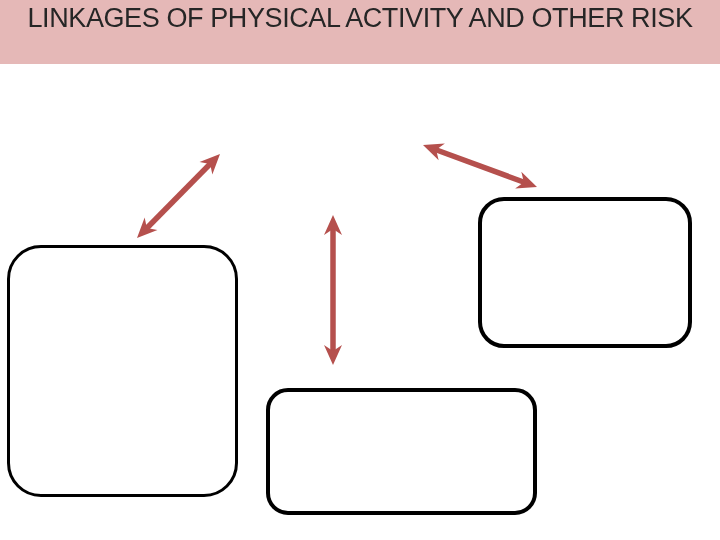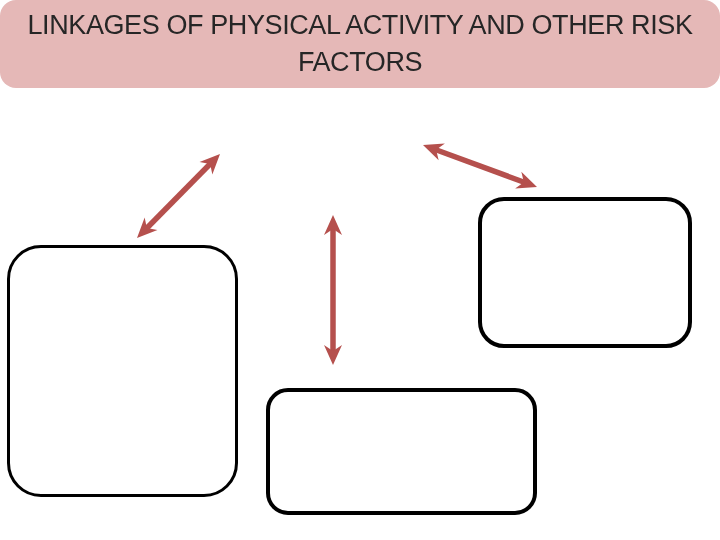--- a/index.html
+++ b/index.html
@@ -8,27 +8,26 @@
     width: 720px;
     height: 540px;
     background: #ffffff;
     overflow: hidden;
     font-family: "Liberation Sans", sans-serif;
   }
   .title-bar {
     position: absolute;
     left: 0; top: 0;
     width: 720px;
-    height: 88px;
+    height: 64px;
     background: #e5b8b7;
     display: flex;
     flex-direction: column;
     align-items: center;
-    justify-content: center;
-    border-radius: 16px;
+    justify-content: space-between;
   }
   .title-line {
     color: #262626;
     font-size: 27px;
     line-height: 37px;
     letter-spacing: -0.4px;
     white-space: nowrap;
     text-align: center;
   }
   .box {
@@ -65,21 +64,20 @@
   .arrow-layer line { stroke: #b5504d; stroke-width: 5.5; }
   .arrow-layer polygon { fill: #b5504d; }
 </style>
 </head>
 <body>
 
 <div class="slide">
 
   <header class="title-bar">
     <div class="title-line">LINKAGES OF PHYSICAL ACTIVITY AND OTHER RISK</div>
-    <div class="title-line">FACTORS</div>
   </header>
 
   <div class="box box-left"></div>
   <div class="box box-top-right"></div>
   <div class="box box-bottom"></div>
 
   <svg class="arrow-layer" width="720" height="540" viewBox="0 0 720 540" xmlns="http://www.w3.org/2000/svg">
 
     <g>
       <line x1="146.2" y1="228.7" x2="210.8" y2="163.3"></line>

